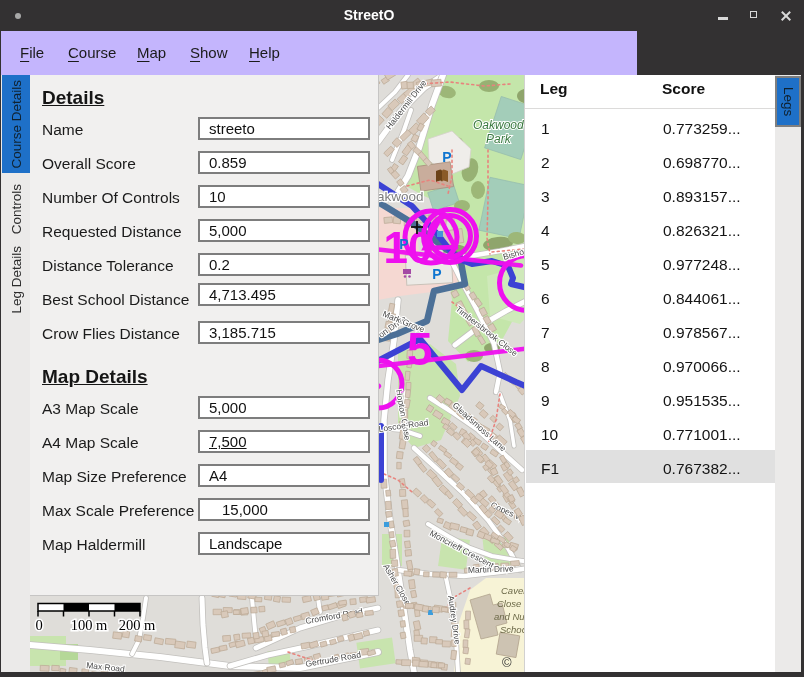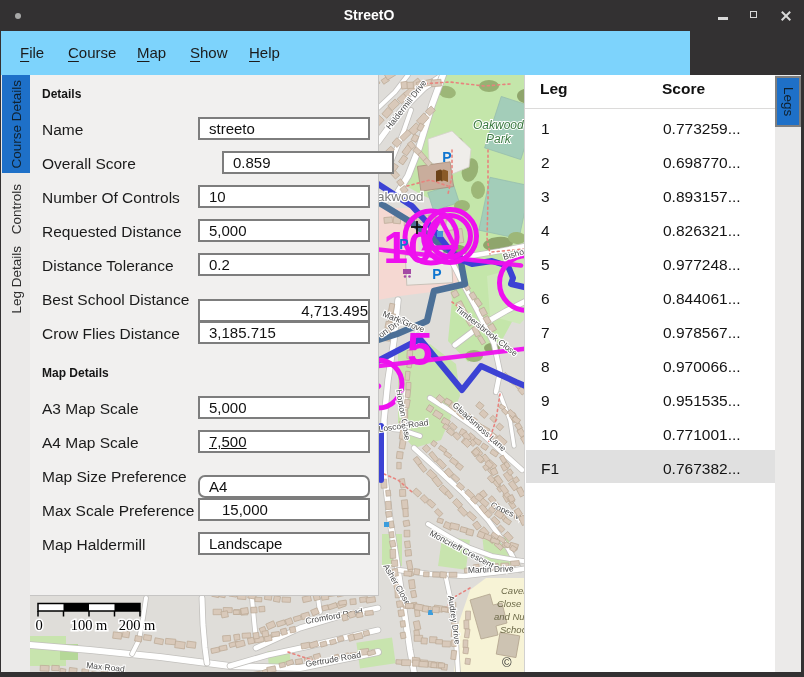--- a/index.html
+++ b/index.html
@@ -9,37 +9,37 @@
   #titlebar .dot { position:absolute; left:15px; top:13px; width:6px; height:6px; border-radius:3px; background:#a8a8a8; }
   #titlebar .title { position:absolute; left:0; top:7px; width:738px; text-align:center; color:#fff; font-weight:bold; font-size:14px; }
   .wbtn { position:absolute; top:0; height:31px; color:#d8d8d8; }
   #btn-min { left:709px; width:30px; }
   #btn-min::after { content:""; position:absolute; left:9px; top:16.5px; width:9.5px; height:3px; background:#d8d8d8; }
   #btn-max { left:741px; width:30px; }
   #btn-max::after { content:""; position:absolute; left:9px; top:11px; width:5px; height:5px; border:1.5px solid #d8d8d8; }
   #btn-close { left:774px; width:24px; }
   #btn-close::before { content:""; position:absolute; left:6px; top:15px; width:12px; height:2.2px; background:#d8d8d8; transform:rotate(45deg); }
   #btn-close::after  { content:""; position:absolute; left:6px; top:15px; width:12px; height:2.2px; background:#d8d8d8; transform:rotate(-45deg); }
-  #menubar { position:absolute; left:1px; top:31px; width:689px; height:44px; background:#7dd3fc; color:#1b1b1b; font-size:15px; }
+  #menubar { position:absolute; left:1px; top:31px; width:636px; height:44px; background:#c4b5fd; color:#1b1b1b; font-size:15px; }
   #menubar span { position:absolute; top:12.5px; }
   #menubar u { text-decoration-thickness:1px; text-underline-offset:2.5px; }
   #content { position:absolute; left:1px; top:75px; width:800px; height:597px; background:#ebeae9; }
   
   #ltabs { position:absolute; left:0; top:0; width:29px; height:597px; background:#ebeae9; }
   .vtab { position:absolute; display:flex; align-items:center; justify-content:center; }
   #tab-course { left:1px; top:0; width:28px; height:98px; background:#1e70c8; }
   #tab-course span, #tab-controls span, #tab-leg span { writing-mode:vertical-rl; transform:rotate(180deg); font-size:13.5px; color:#10212e; white-space:nowrap; }
   #tab-controls { left:1px; top:105px; width:28px; height:58px; }
   #tab-leg { left:1px; top:168px; width:28px; height:74px; }
   #tab-controls span, #tab-leg span { color:#2c2c2c; }
   
   #map { position:absolute; left:29px; top:0; width:746px; height:597px; }
   
   #form { position:absolute; left:29px; top:0; width:349px; height:521px; background:#f1f0ef; border-right:1px solid #c6c5c4; border-bottom:1px solid #c6c5c4; }
-  .h1 { position:absolute; left:12px; font-size:12px; font-weight:bold; color:#151515; }
+  .h1 { position:absolute; left:12px; font-size:19px; font-weight:bold; color:#151515;text-decoration:underline; }
   .lbl { position:absolute; left:12px; font-size:15.5px; color:#1b1b1b; }
   .inp { position:absolute; left:168px; width:172px; height:23px; background:#fff; border:2px solid #7d7d7d; font-size:15px; color:#111; padding-left:9px; line-height:19px; }
   
   #table { position:absolute; left:523px; top:0; width:251px; height:597px; background:#ffffff; border-left:1px solid #d2d1d0; }
   #table .hdr { position:absolute; font-weight:bold; font-size:15.5px; color:#111; }
   #table .cell { position:absolute; font-size:15.5px; color:#141414; }
   #table .hline { position:absolute; left:0; top:33px; width:251px; height:1px; background:#dcdbda; }
   #table .sel { position:absolute; left:1px; top:375px; width:250px; height:33px; background:#e0e0e0; }
   
   #rtabs { position:absolute; left:774px; top:0; width:26px; height:597px; background:#ebeae9; }
@@ -625,38 +625,38 @@
         </div>
       <div class="vtab" id="tab-leg">
           <span>Leg Details</span>
         </div>
     </div>
     <div id="form">
       <div class="h1" style="top:12px">Details</div>
       <div class="lbl" style="top:46px">Name</div>           
         <input class="inp" style="top: 42px;" value="streeto">
       <div class="lbl" style="top:80px">Overall Score</div>  
-        <input class="inp" style="top: 76px; margin-left: 24px;" value="0.859">
+        <input class="inp" style="top: 76px;" value="0.859">
       <div class="lbl" style="top:114px">Number Of Controls</div> 
         <input class="inp" style="top: 110px;" value="10">
       <div class="lbl" style="top:148px">Requested Distance</div> 
         <input class="inp" style="top: 144px;" value="5,000">
       <div class="lbl" style="top:182px">Distance Tolerance</div> 
         <input class="inp" style="top: 178px;" value="0.2">
       <div class="lbl" style="top:216px">Best School Distance</div> 
-        <input class="inp" style="top: 224px; text-align: right;" value="4,713.495">
+        <input class="inp" style="top: 208px;" value="4,713.495">
       <div class="lbl" style="top:250px">Crow Flies Distance</div> 
         <input class="inp" style="top: 246px;" value="3,185.715">
       <div class="h1" style="top:291px">Map Details</div>
       <div class="lbl" style="top:325px">A3 Map Scale</div>  
         <input class="inp" style="top: 321px;" value="5,000">
       <div class="lbl" style="top:359px">A4 Map Scale</div>  
         <input class="inp" style="top: 355px; text-decoration: underline;" value="7,500">
       <div class="lbl" style="top:393px">Map Size Preference</div> 
-        <input class="inp" style="top: 400px; border-radius: 7px;" value="A4">
+        <input class="inp" style="top: 389px;" value="A4">
       <div class="lbl" style="top:427px">Max Scale Preference</div> 
         <input class="inp" style="top: 423px; padding-left: 22px;" value="15,000">
       <div class="lbl" style="top:461px">Map Haldermill</div> 
         <input class="inp" style="top: 457px;" value="Landscape">
     </div>
     <div id="table">
       <div class="sel"></div>
       <div class="hdr" style="left:15px; top:5px">Leg</div>
       <div class="hdr" style="left:137px; top:5px">Score</div>
       <div class="hline"></div>

